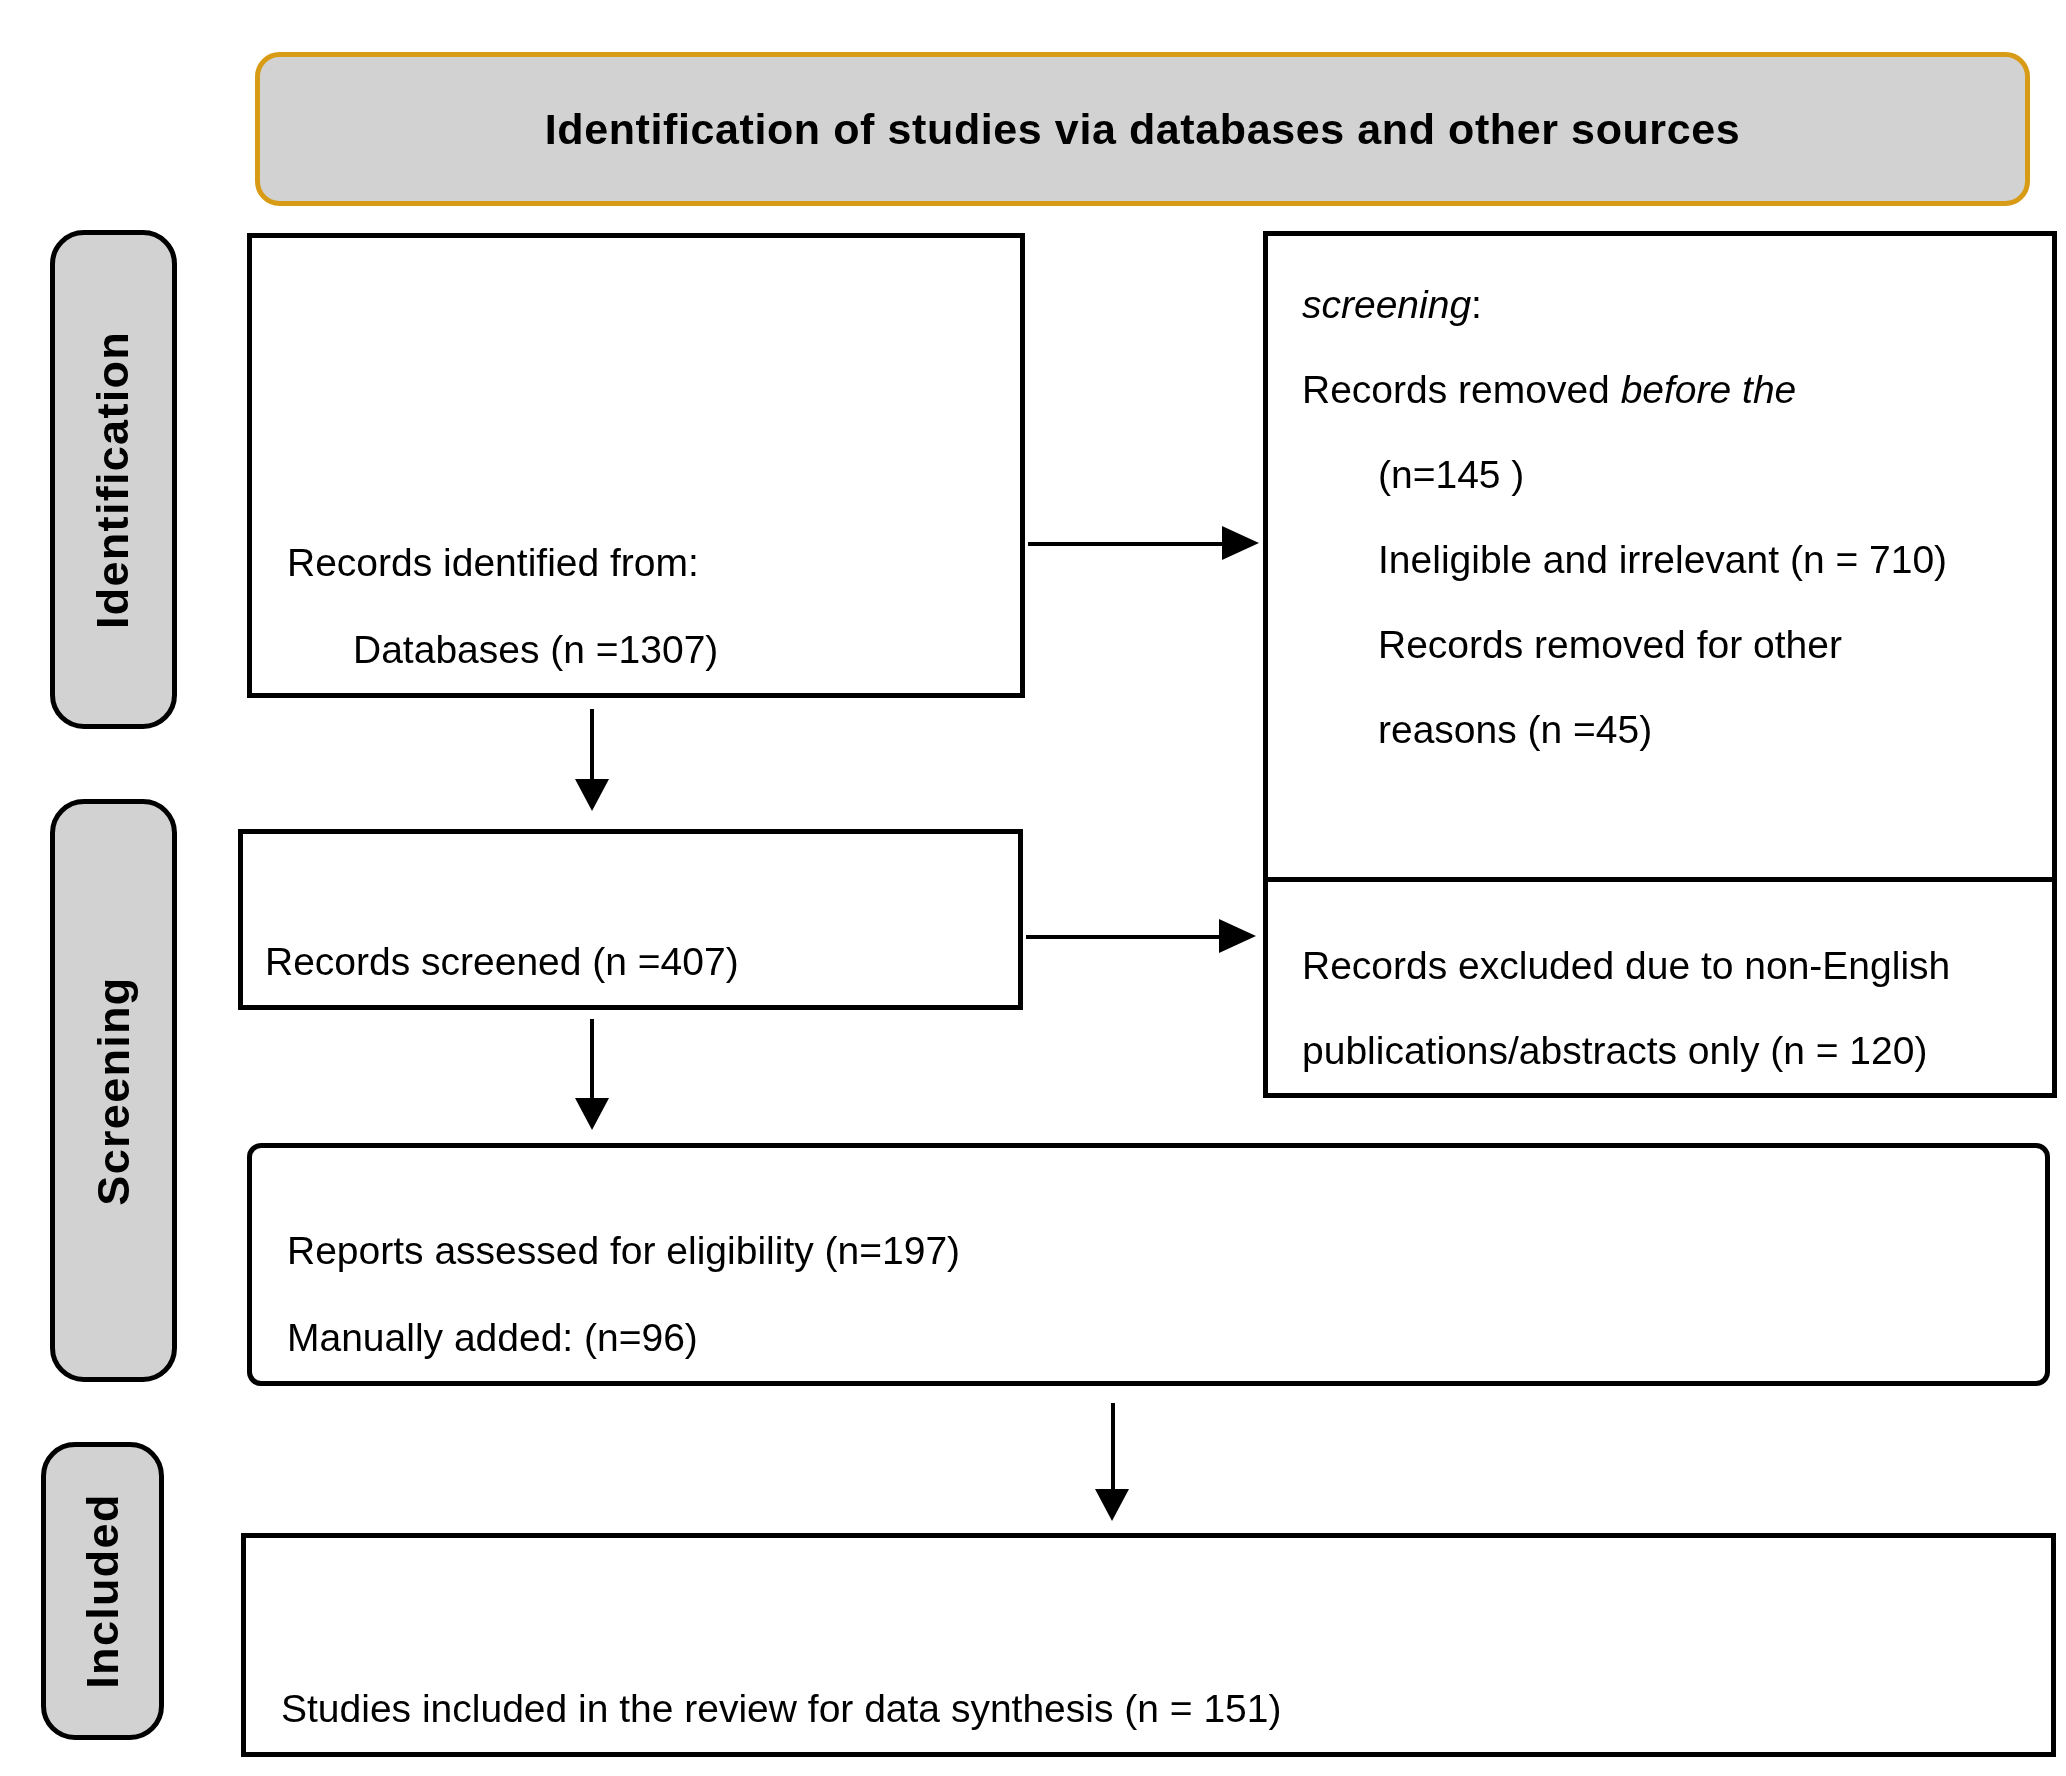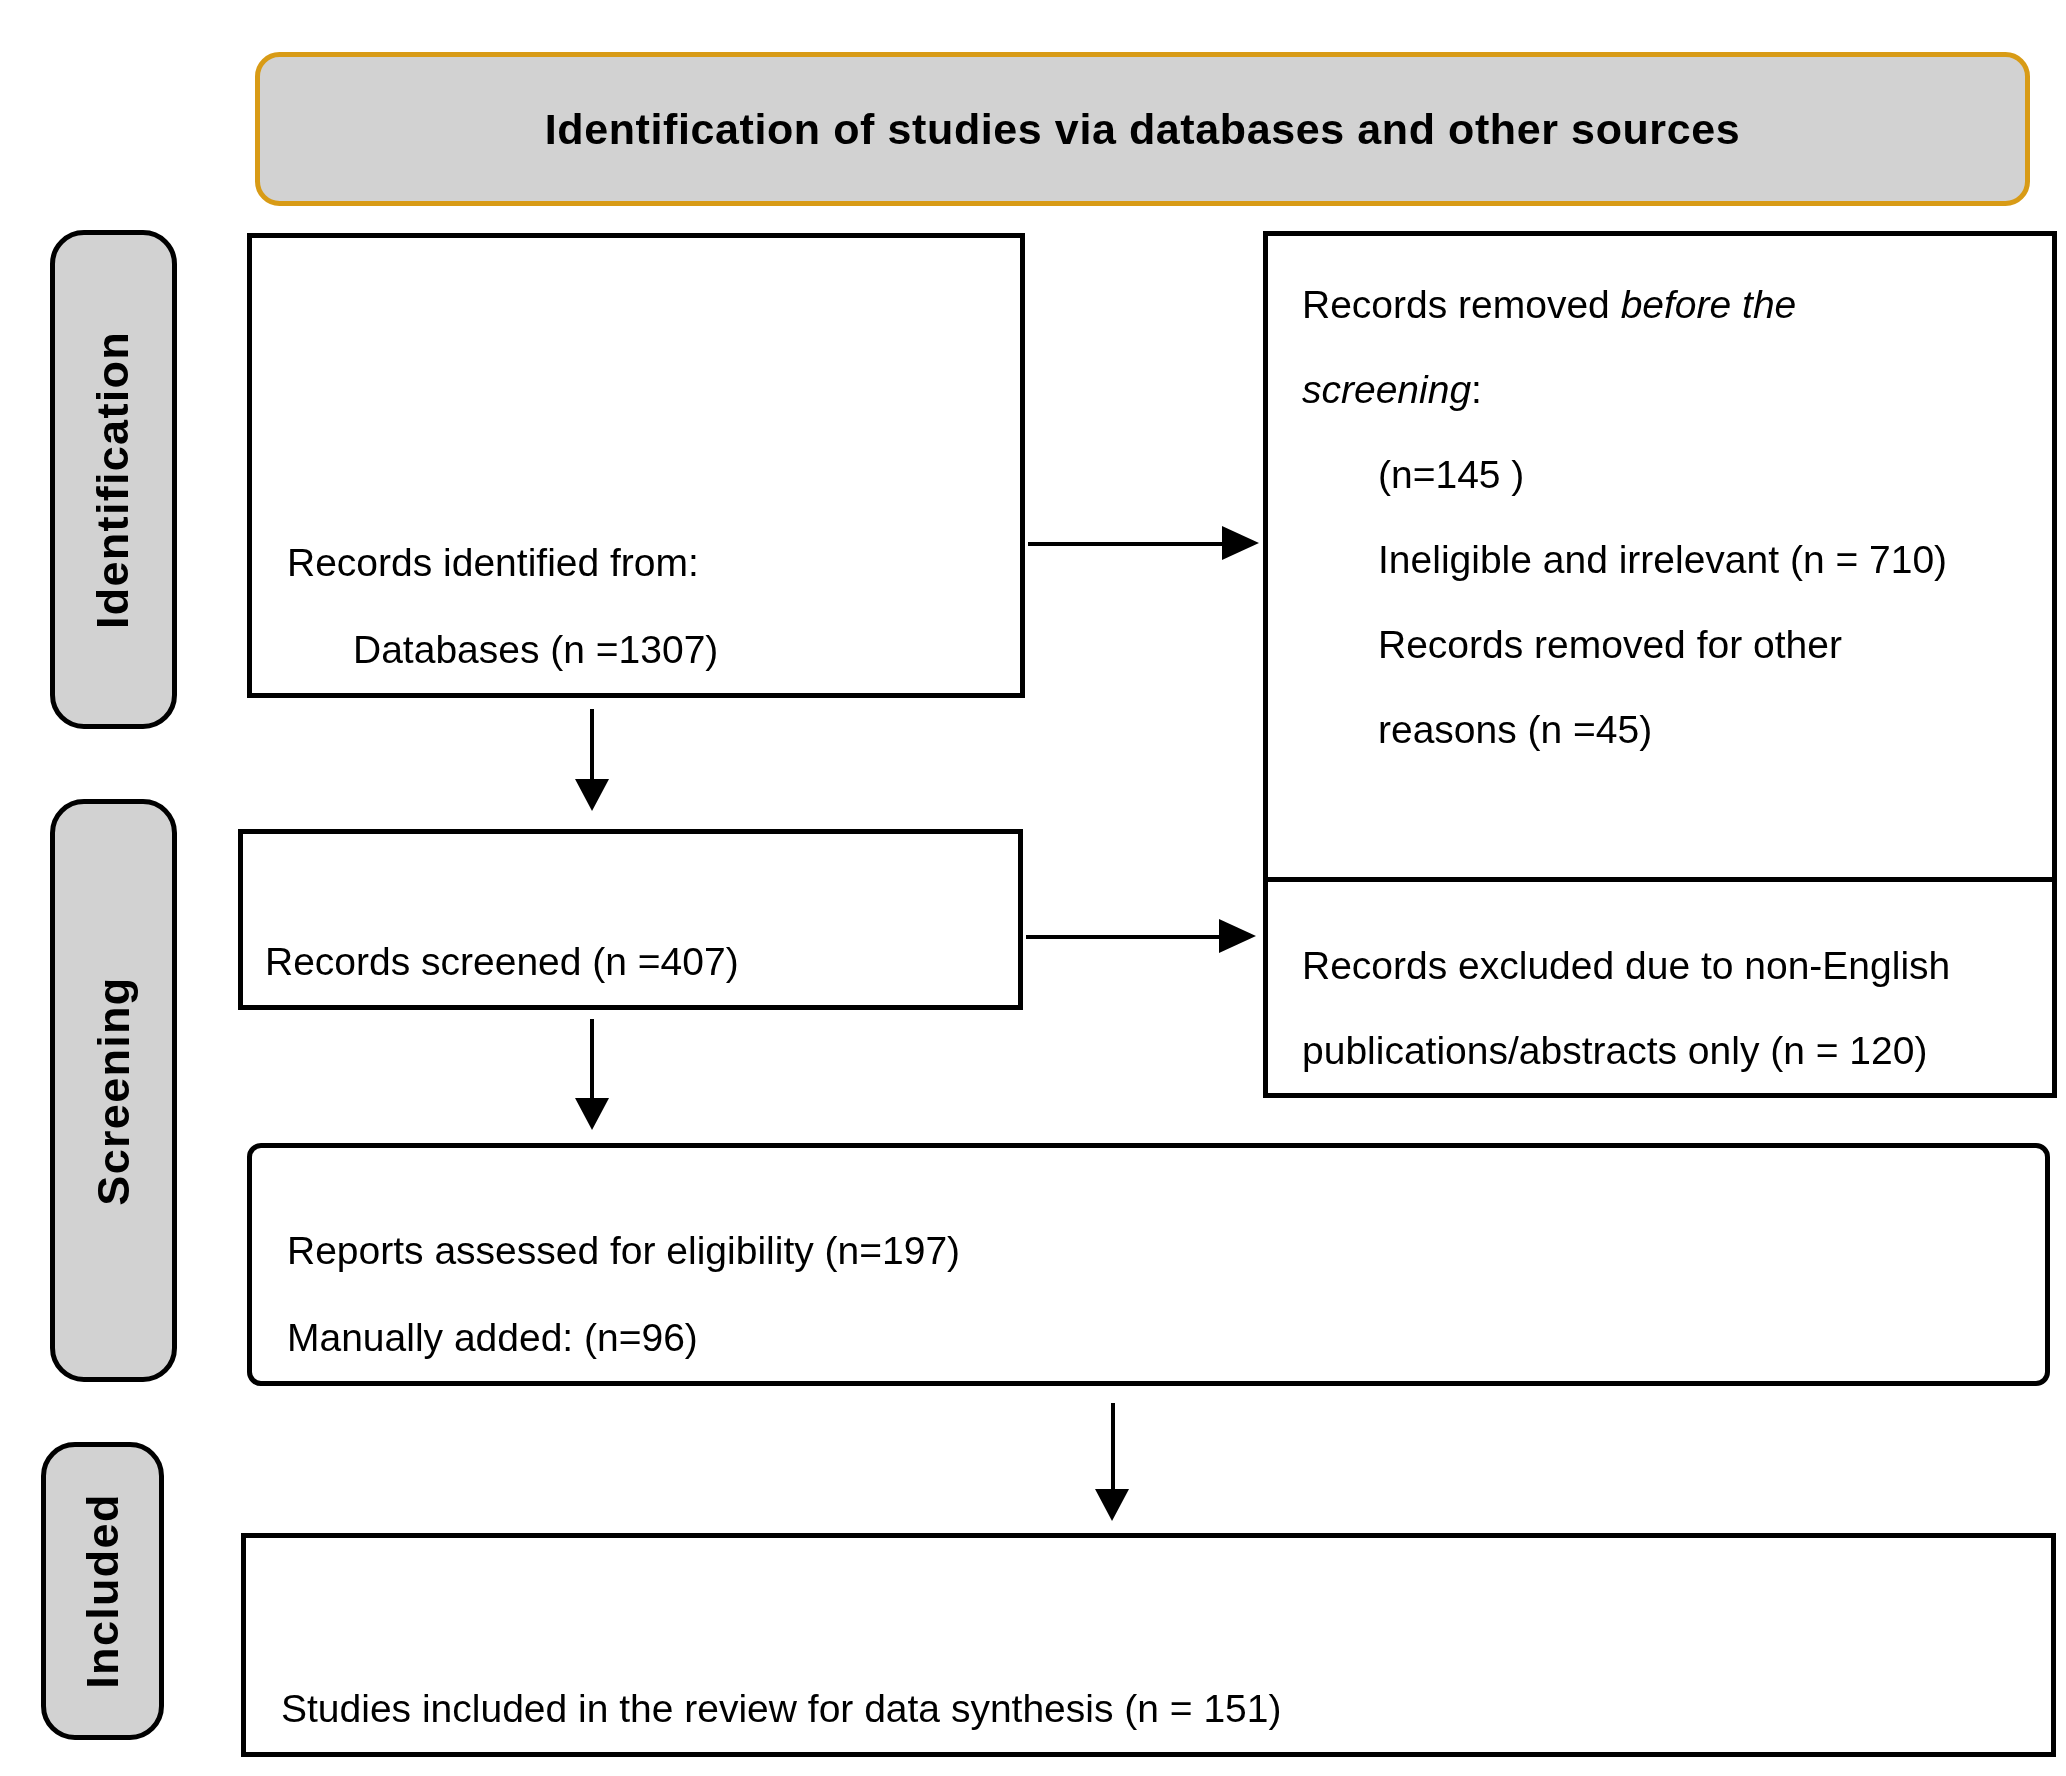--- a/index.html
+++ b/index.html
@@ -92,22 +92,22 @@
   <div class="stage" id="stage-included">
     <span class="vtext">Included</span>
   </div>
 
   <div class="fbox" id="box-identified">
     <div>Records identified from:</div>
     <div class="indent1">Databases (n =1307)</div>
   </div>
 
   <div class="fbox" id="box-removed">
+    <div><span class="it">screening</span><span>:</span></div>
     <div><span>Records removed </span><span class="it">before the</span></div>
-    <div><span class="it">screening</span><span>:</span></div>
     <div class="indent2">(n=145 )</div>
     <div class="indent2">Ineligible and irrelevant (n = 710)</div>
     <div class="indent2">Records removed for other</div>
     <div class="indent2">reasons (n =45)</div>
   </div>
 
   <div class="fbox" id="box-screened">
     <div>Records screened (n =407)</div>
   </div>
 

